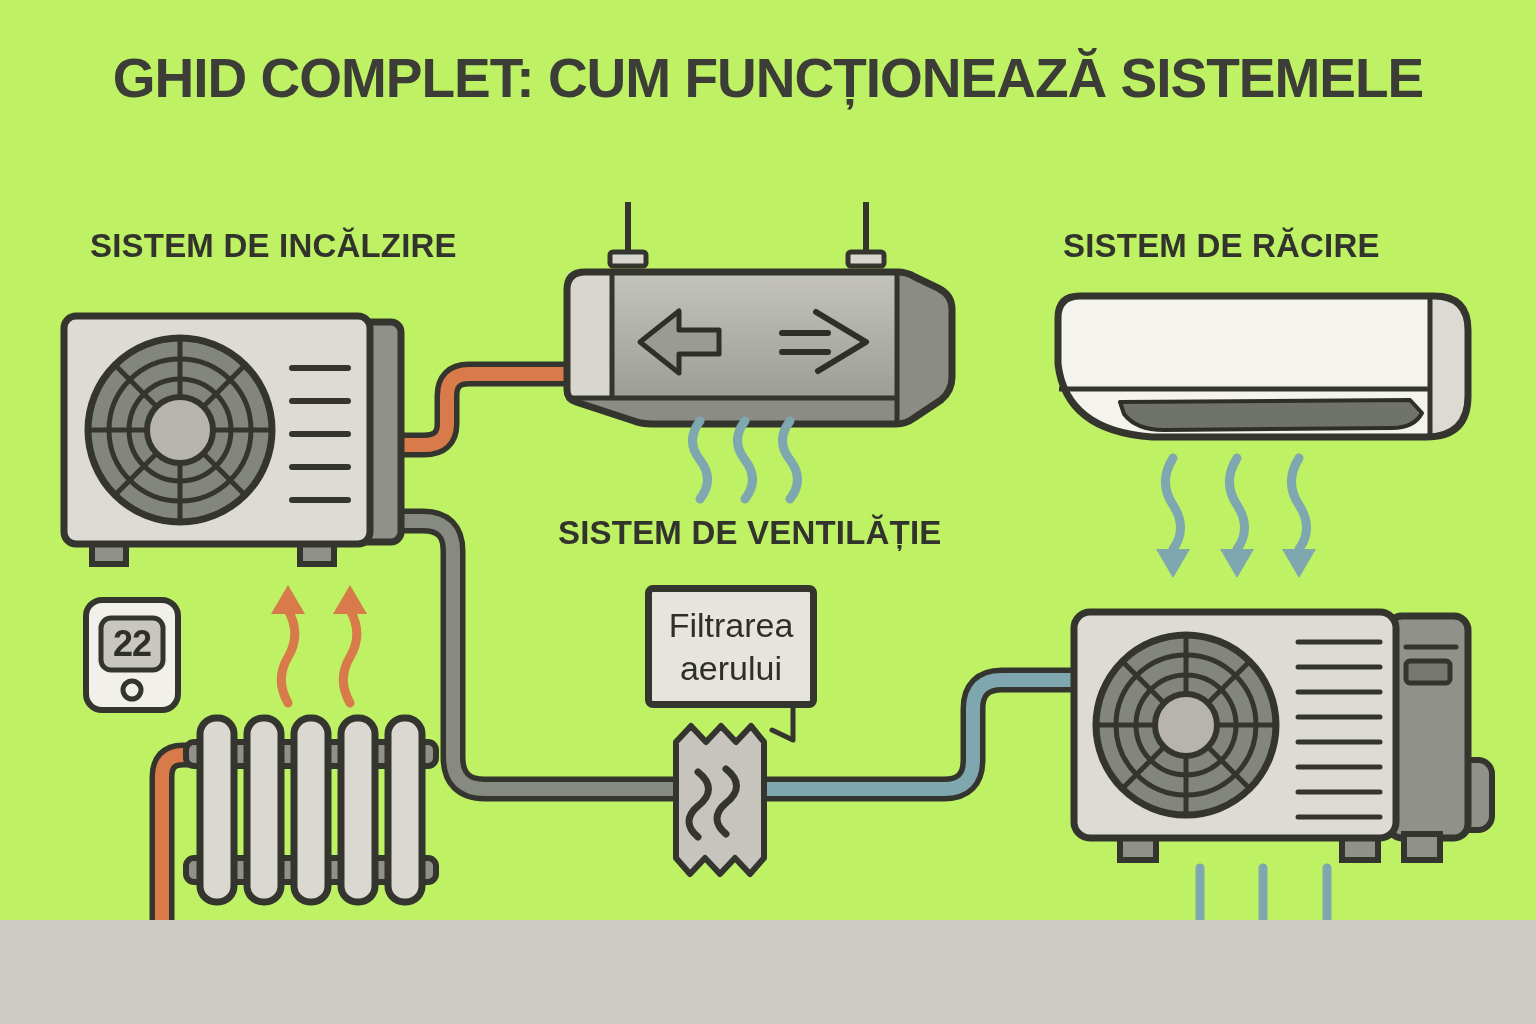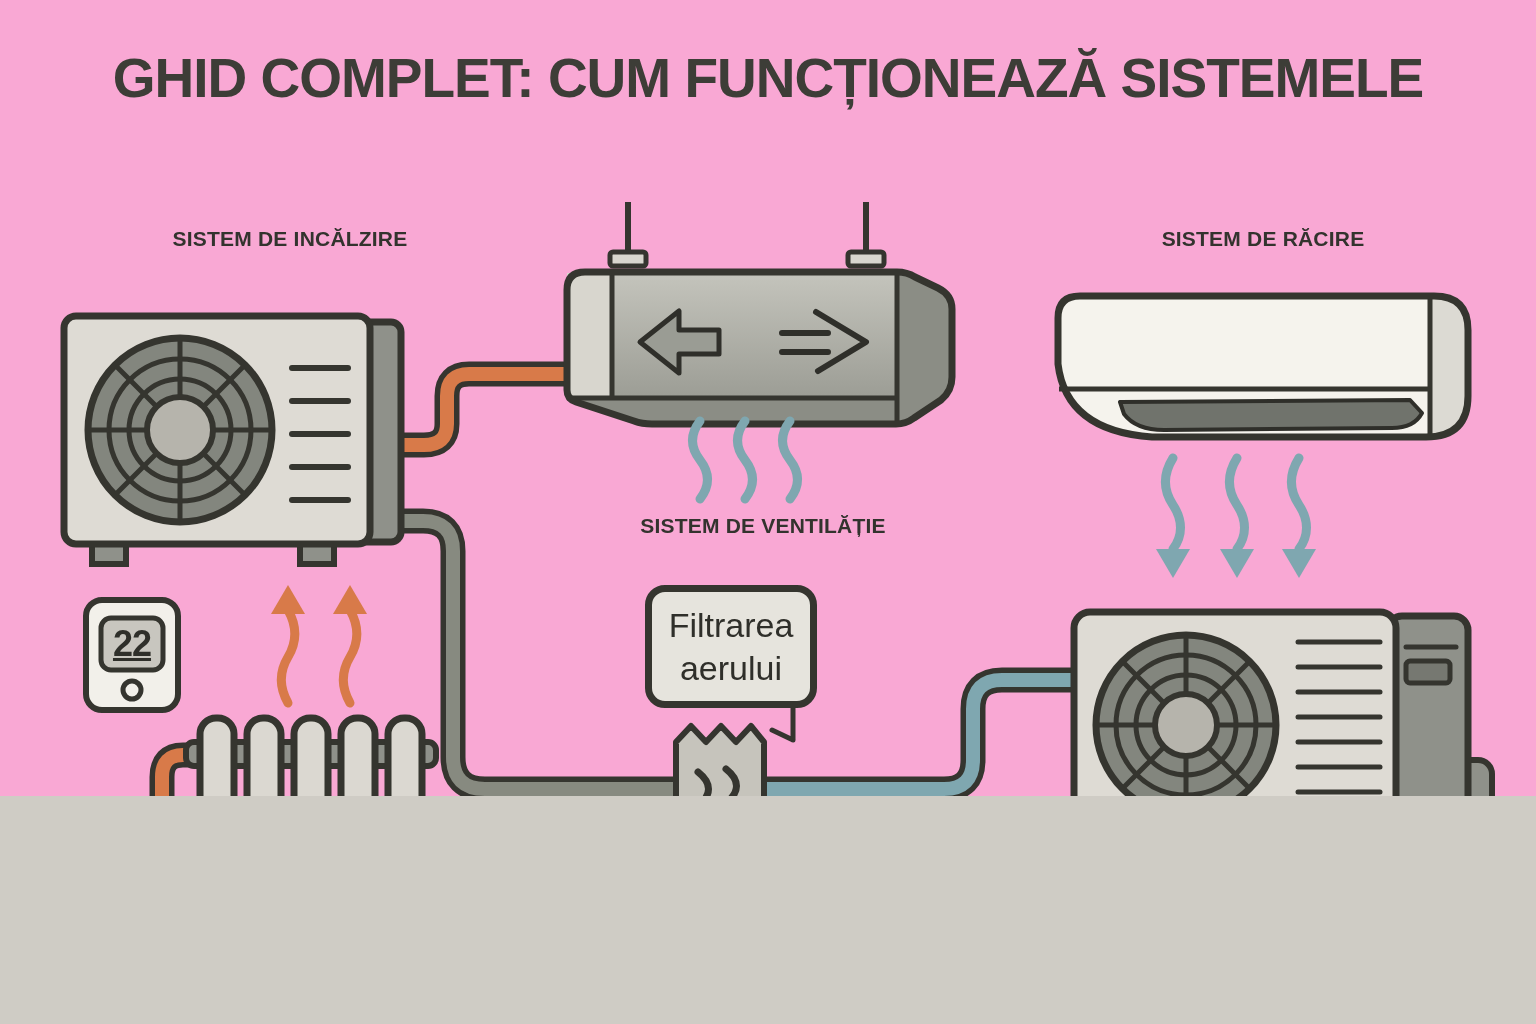--- a/index.html
+++ b/index.html
@@ -1,44 +1,44 @@
 <!DOCTYPE html>
 <html><head>
 <meta charset="utf-8">
 <style>
   html,body{margin:0;padding:0;background:#cfccc5;}
   .stage{
-    position:relative;width:1536px;height:796px;overflow:hidden;
-    background:#f9a8d4;
+    position:relative;width:1536px;height:920px;overflow:hidden;
+    background:#bef264;
     font-family:"Liberation Sans", sans-serif;
     color:#3b3b35;
   }
   .svg-layer{position:absolute;left:0;top:0;width:1536px;height:1024px;}
   .title{
     position:absolute;top:44px;left:0;width:100%;
     text-align:center;font-weight:800;font-size:55px;line-height:1.24;
     letter-spacing:-1px;color:#3d3d37;
   }
   .section-label{
-    position:absolute;font-size:21px;font-weight:700;color:#33332e;
-    text-align:center;letter-spacing:0.2px;white-space:nowrap;
+    position:absolute;font-size:33px;font-weight:700;color:#33332e;
+    letter-spacing:0.2px;white-space:nowrap;
   }
   #lbl-heat{left:90px;top:227px;width:400px;}
   #lbl-cool{left:1063px;top:227px;width:400px;}
   #lbl-vent{left:558px;top:514px;width:410px;}
   .filter-box{
     position:absolute;left:645px;top:585px;width:158px;height:109px;
-    border:7px solid #35352f;border-radius:20px;background:#e6e4dd;
+    border:7px solid #35352f;border-radius:8px;background:#e6e4dd;
     display:flex;align-items:center;justify-content:center;text-align:center;
     font-size:34px;line-height:1.25;color:#2f2f2a;
   }
   .thermo-temp{
     position:absolute;left:101px;top:618px;width:62px;height:52px;
     display:flex;align-items:center;justify-content:center;
-    font-size:36px;font-weight:700;color:#2f2f2a;letter-spacing:-1px;text-decoration:underline;
+    font-size:36px;font-weight:700;color:#2f2f2a;letter-spacing:-1px;
   }
 </style>
 </head>
 <body>
 
 <div class="stage">
 
   <svg class="svg-layer" viewBox="0 0 1536 1024">
     <defs>
       <linearGradient id="ventFace" x1="0" y1="0" x2="0" y2="1">

